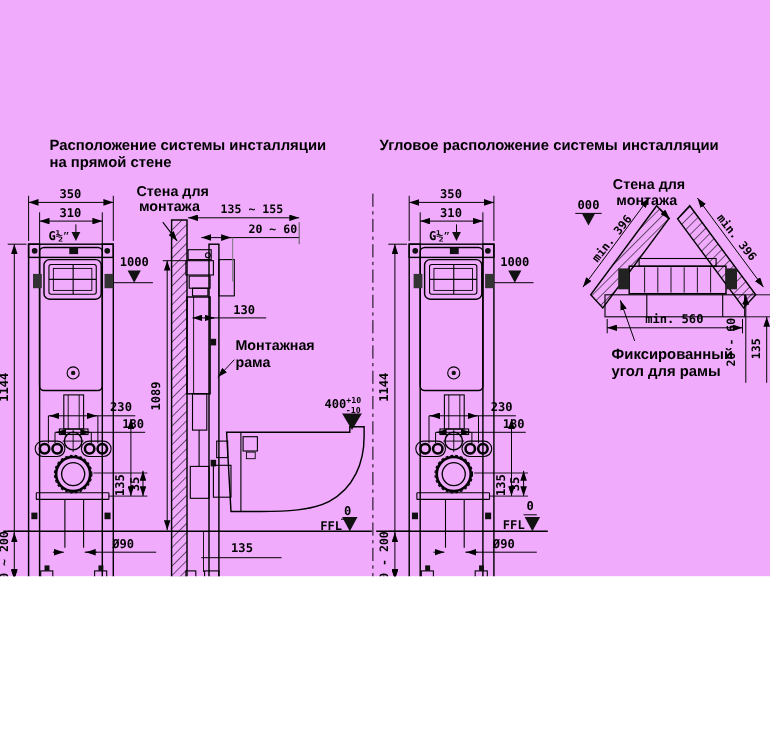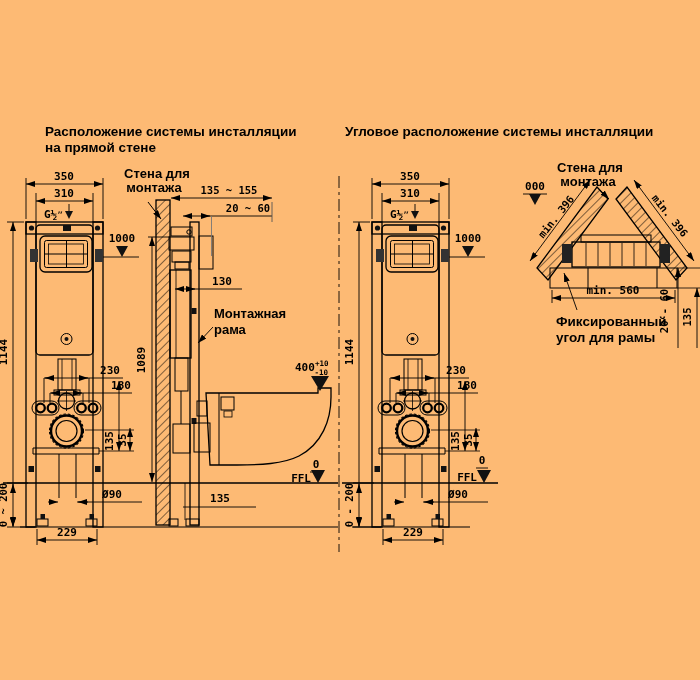--- a/index.html
+++ b/index.html
@@ -1,16 +1,16 @@
 <!DOCTYPE html>
 <html><head>
 <meta charset="utf-8">
 <style>
   html,body{margin:0;padding:0;background:#fff;}
-  .canvas{position:relative;width:700px;height:680px;background:#fdba74;overflow:hidden;
+  .canvas{position:relative;width:700px;height:524px;background:#f0abfc;overflow:hidden;
           font-family:"DejaVu Sans Mono", monospace;}
   svg{display:block;}
   text{fill:#000;}
   .dim{font-family:"DejaVu Sans Mono",monospace;font-size:11px;font-weight:bold;}
   .dimS{font-family:"DejaVu Sans Mono",monospace;font-size:10.5px;font-weight:bold;}
   .lbl{font-family:"Liberation Sans","DejaVu Sans",sans-serif;font-size:13px;font-weight:bold;}
   .ttl{font-family:"Liberation Sans","DejaVu Sans",sans-serif;font-size:13.5px;font-weight:bold;}
   .ln{stroke:#000;stroke-width:1.3;fill:none;}
   .ln2{stroke:#000;stroke-width:1;fill:none;}
   .thin{stroke:#000;stroke-width:0.8;fill:none;}

